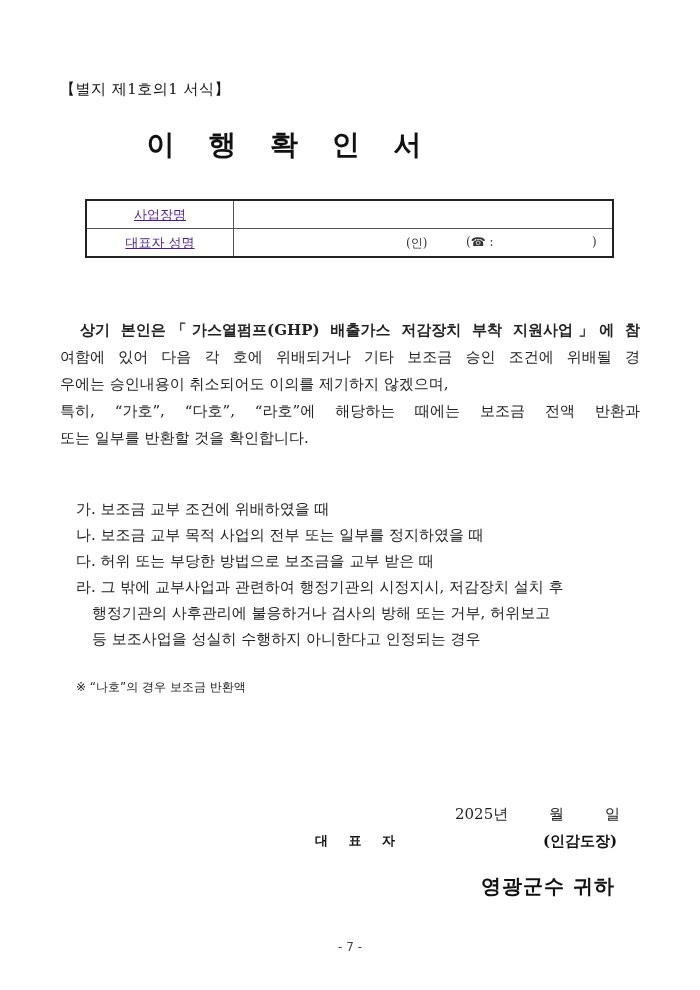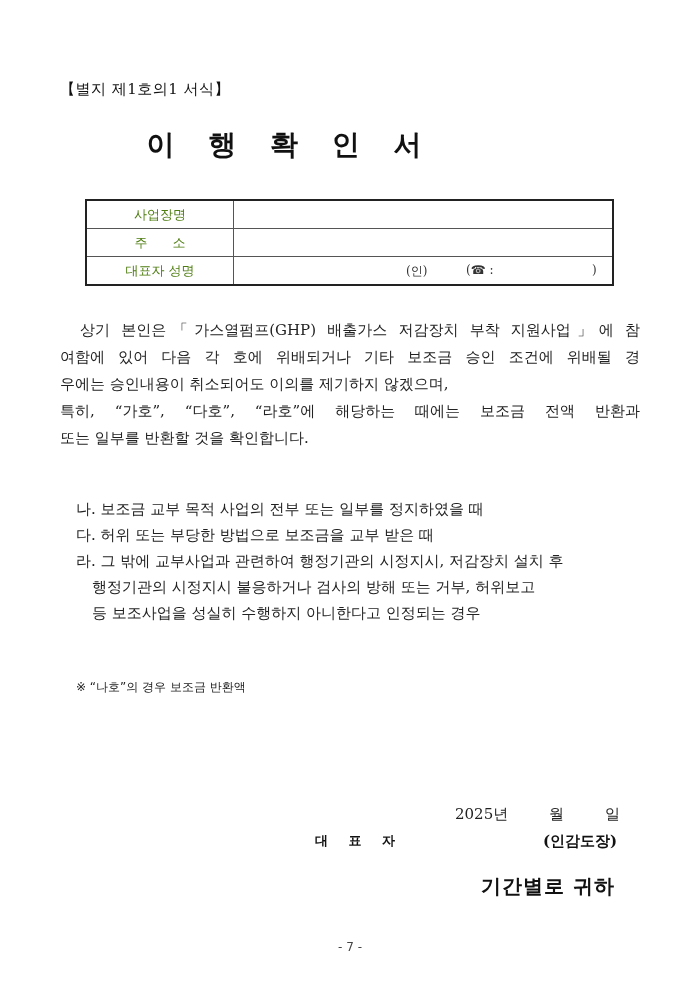--- a/index.html
+++ b/index.html
@@ -16,28 +16,28 @@
       left: 0; width: 580px; top: 126px; text-align: center;
       font-family: "DejaVu Sans", "Liberation Sans", sans-serif;
       font-size: 28px; font-weight: bold; letter-spacing: 12px;
     }
     table.info {
       position: absolute; left: 85px; top: 199px; width: 529px;
       border-collapse: collapse; border: 2px solid #222;
       font-size: 13px;
     }
     table.info td { border: 1px solid #555; height: 27px; padding: 0; }
-    table.info td.lbl { width: 146px; text-align: center; color: #4d7c0f; }
+    table.info td.lbl { width: 146px; text-align: center; color: #4c1d95; text-decoration: underline; }
     table.info td.val { position: relative; }
     .sig { position: absolute; top: 6px; font-size: 12px; color: #333; }
     .para {
       left: 60px; width: 580px; font-size: 15px; line-height: 27px; color: #222;
     }
     .para1 { top: 317px; }
-    .para1 .first-indent { padding-left: 20px; }
+    .para1 .first-indent { padding-left: 20px; font-weight: bold; }
     .line { white-space: nowrap; display: block; }
     .justify { text-align: justify; text-align-last: justify; }
     .items { left: 76px; top: 496px; width: 560px; font-size: 15px; line-height: 26px; color: #222; }
     .items .sub { padding-left: 16px; }
     .note { left: 60px; top: 677px; width: 580px; font-family: "DejaVu Sans", "Liberation Sans", sans-serif; font-size: 12px; line-height: 21px; color: #222; }
     .note .sub { padding-left: 12px; }
     .date { top: 805px; left: 455px; font-size: 15px; color: #222; }
     .date span { position: absolute; white-space: nowrap; }
     .rep { top: 832px; left: 315px; font-size: 13px; font-weight: bold; letter-spacing: 8px; }
     .stamp { top: 832px; left: 543px; font-size: 15px; font-weight: bold; }
@@ -51,58 +51,55 @@
 
 <div class="abs title">이 행 확 인 서</div>
 
 <table class="info">
   <tbody>
       <tr>
     <td class="lbl">사업장명</td>
     <td class="val"></td>
   </tr>
   <tr>
-    <td class="lbl" style="white-space:pre;">주      소</td>
-    <td class="val"></td>
-  </tr>
-  <tr>
     <td class="lbl">대표자 성명</td>
     <td class="val">
       <span class="sig" style="left:172px;">(인)</span>
       <span class="sig" style="left:232px;">(☎ :</span>
       <span class="sig" style="left:358px;">)</span>
     </td>
   </tr>
 </tbody>
   </table>
 
 <div class="abs para para1">
   <span class="line justify first-indent">상기 본인은「가스열펌프(GHP) 배출가스 저감장치 부착 지원사업」에 참</span>
   <span class="line justify">여함에 있어 다음 각 호에 위배되거나 기타 보조금 승인 조건에 위배될 경</span>
   <span class="line">우에는 승인내용이 취소되어도 이의를 제기하지 않겠으며,</span>
   <span class="line justify">특히, “가호”, “다호”, “라호”에 해당하는 때에는 보조금 전액 반환과</span>
   <span class="line">또는 일부를 반환할 것을 확인합니다.</span>
 </div>
 
 <div class="abs items">
+  <span class="line">가. 보조금 교부 조건에 위배하였을 때</span>
   <span class="line">나. 보조금 교부 목적 사업의 전부 또는 일부를 정지하였을 때</span>
   <span class="line">다. 허위 또는 부당한 방법으로 보조금을 교부 받은 때</span>
   <span class="line">라. 그 밖에 교부사업과 관련하여 행정기관의 시정지시, 저감장치 설치 후</span>
-  <span class="line sub">행정기관의 시정지시 불응하거나 검사의 방해 또는 거부, 허위보고</span>
+  <span class="line sub">행정기관의 사후관리에 불응하거나 검사의 방해 또는 거부, 허위보고</span>
   <span class="line sub">등 보조사업을 성실히 수행하지 아니한다고 인정되는 경우</span>
 </div>
 
 <div class="abs note">
   <span class="line" style="padding-left:16px;">※ “나호”의 경우 보조금 반환액</span>
 </div>
 
 <div class="abs date">
   <span style="left:0;">2025년</span>
   <span style="left:94px;">월</span>
   <span style="left:150px;">일</span>
 </div>
 
 <div class="abs rep">대 표 자</div>
 <div class="abs stamp">(인감도장)</div>
 
-<div class="abs recipient">기간별로 귀하</div>
+<div class="abs recipient">영광군수 귀하</div>
 
 <div class="abs page-num">- 7 -</div>
 
 </body></html>

